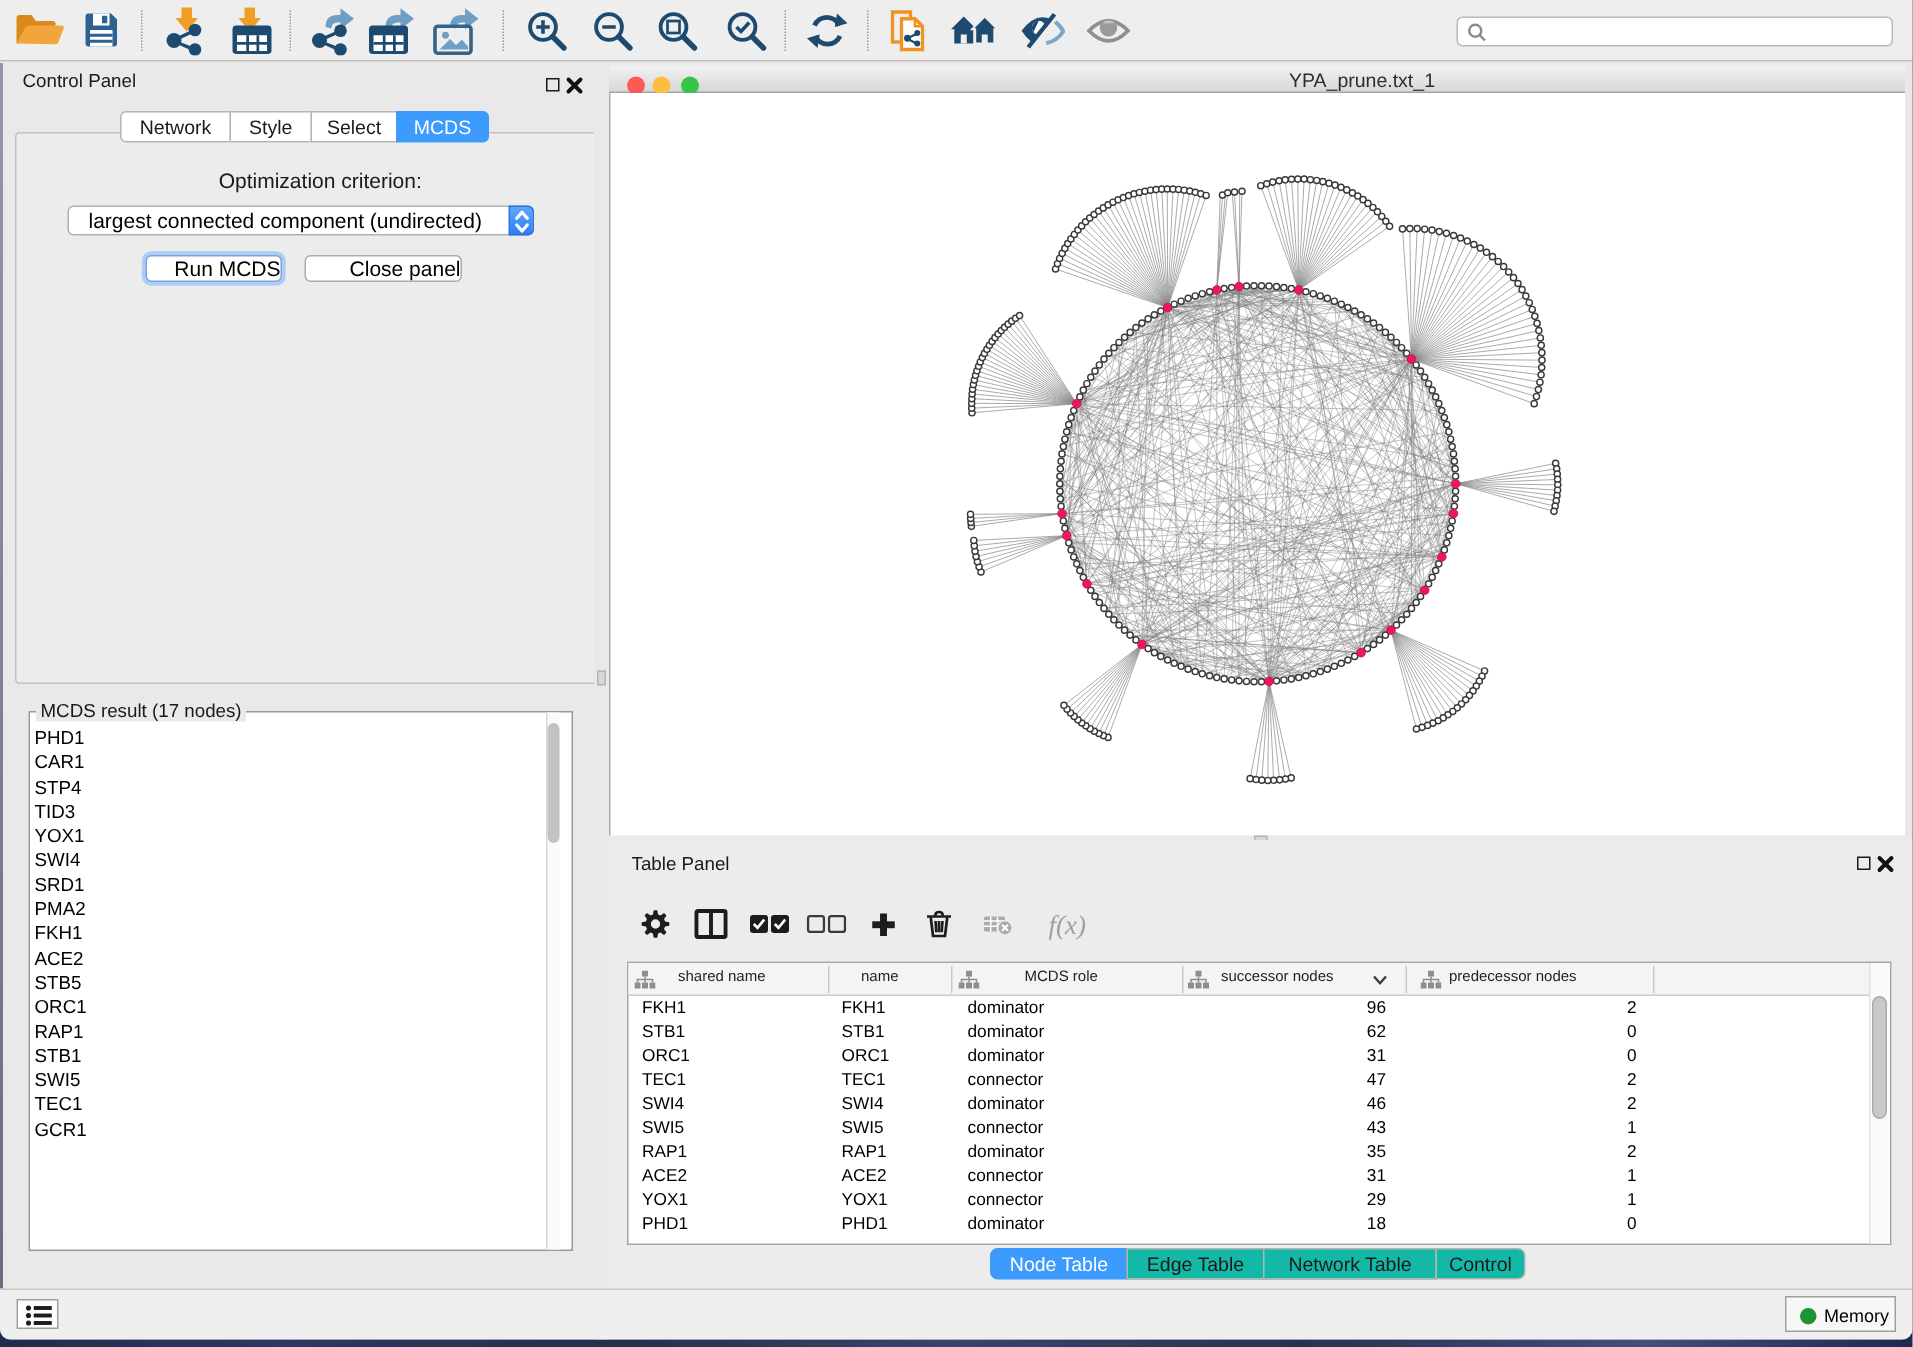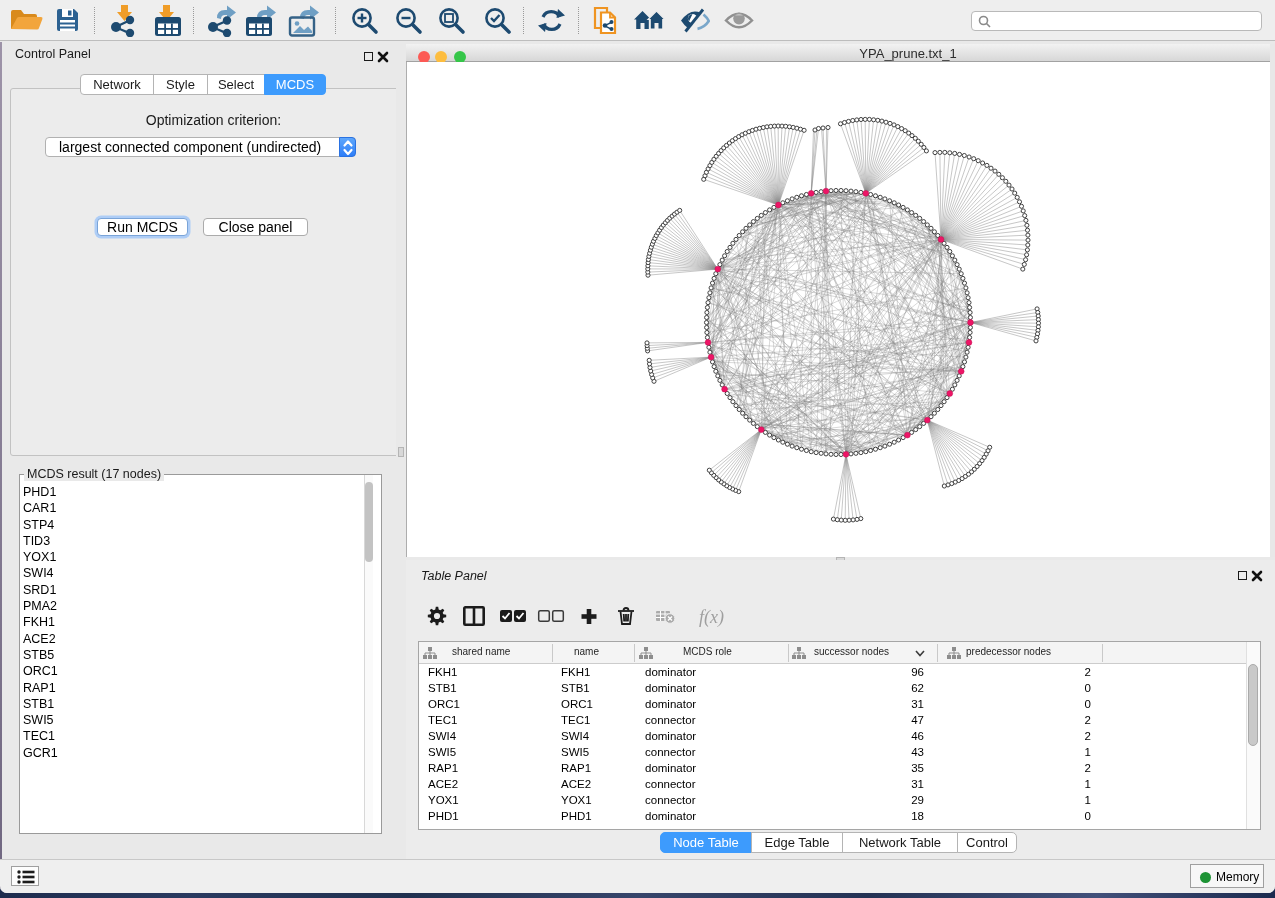--- a/index.html
+++ b/index.html
@@ -25,21 +25,21 @@
               background:#ececec; border:1px solid #c2c2c2; border-radius:3px; }
   #cp-panel2 { position:absolute; left:10px; top:456px; width:392px; height:386px; background:#e9e9e9; }
   #opt-label { position:absolute; left:12px; top:112px; width:403px; text-align:center;
                font-size:14px; color:#1a1a1a; }
   #combo { position:absolute; left:45px; top:137px; width:311px; height:20px; background:#ffffff;
            border:1px solid #b1b1b1; border-radius:4px; font-size:14px; color:#000;
            line-height:18px; padding-left:13px; }
   #combo-btn { position:absolute; right:-1px; top:-1px; width:17px; height:20px; border-radius:0 4px 4px 0;
                background:linear-gradient(#5ea7fc,#2e7ef8); border:1px solid #2a72e2; }
   .btn { position:absolute; height:18px; background:#ffffff; border:1px solid #ababab; border-radius:4px;
-         font-size:14px; color:#000; text-align:center; line-height:17px;margin-top:48px; }
+         font-size:14px; color:#000; text-align:right; line-height:17px; }
   #run-btn { left:97px; top:170px; width:91px; box-shadow:0 0 0 2.5px #aecdf6; border-color:#7aa4d8; }
   #close-btn { left:203px; top:170px; width:105px; }
   
   #mcds-box { position:absolute; left:19px; top:474px; width:363px; height:360px;
               background:#ffffff; border:1px solid #9a9a9a; }
   #mcds-legend { position:absolute; left:24px; top:467px; background:#e9e9e9; padding:0 3px;
                  font-size:12.5px; color:#1a1a1a; }
   #mcds-list { position:absolute; left:23px; top:484px; width:330px; font-size:12.5px; color:#000;
                line-height:16.3px; }
   #mcds-sb-track { position:absolute; left:364px; top:475px; width:9px; height:358px; background:#fafafa;
@@ -56,34 +56,34 @@
   #net-title span { position:absolute; left:402px; top:2px; width:200px; text-align:center;
                     font-size:13px; color:#2d2d2d; }
   .tl { position:absolute; top:6.5px; width:12.5px; height:12.5px; border-radius:50%; }
   #net-canvas { position:absolute; left:406px; top:62px; width:864px; height:495px; background:#ffffff;
                 border-left:1px solid #adadad; }
   #net-right-strip { position:absolute; left:1270px; top:44px; width:5px; height:513px; background:#e8e8e8; }
   #hsplit-handle { position:absolute; left:836px; top:557px; width:9px; height:5px;
                    background:#d8d8d8; border:1px solid #b5b5b5; }
   
   #table-panel { position:absolute; left:406px; top:560px; width:869px; height:299px; background:#ececec; }
-  #tp-title { position:absolute; left:15px; top:9px; font-size:12.5px; color:#1a1a1a;font-style:italic; }
+  #tp-title { position:absolute; left:15px; top:9px; font-size:12.5px; color:#1a1a1a; }
   #tbl { position:absolute; left:12px; top:81px; width:843px; height:189px; background:#ffffff;
          border:1px solid #a5a5a5; }
   #tbl-head { position:absolute; left:0; top:0; width:841px; height:22px; background:#f4f4f4;
               border-bottom:1px solid #cccccc; font-size:10px; color:#1f1f1f; }
   .th-div { position:absolute; top:2px; width:0; height:18px; border-left:1px solid #c9c9c9; }
   .trow { position:absolute; left:0; width:820px; height:16px; font-size:11.5px; color:#000; }
   .tc { position:absolute; top:1px; }
   .tnum { position:absolute; top:1px; text-align:right; }
   #tbl-sb-track { position:absolute; left:827px; top:0px; width:14px; height:187px; background:#fafafa;
                   border-left:1px solid #e0e0e0; }
   #tbl-sb-thumb { position:absolute; left:829px; top:22px; width:10px; height:82px; background:#c9c9c9;
                   border:1px solid #aaaaaa; border-radius:5px; }
-  .btab { position:absolute; top:272px; height:21px; background:#ffffff; border:1px solid #b4b4b4;
+  .btab { position:absolute; top:272px; height:21px; background:#14b8a6; border:1px solid #b4b4b4;
           font-size:13px; color:#1a1a1a; text-align:center; line-height:20px; }
   .btab.sel { background:#3d9bfd; color:#fff; border-color:#3d9bfd; }
   
   #statusbar { position:absolute; left:0; top:859px; width:1275px; height:34px; background:#efefef;
                border-top:1px solid #c8c8c8; }
   #listbtn { position:absolute; left:11px; top:866px; width:28px; height:20px; background:#fdfdfd;
              border:1px solid #9f9f9f; }
   #membtn { position:absolute; left:1190px; top:864px; width:74px; height:24px; background:#f7f7f7;
             border:1px solid #9f9f9f; font-size:12px; color:#000; }
   #membtn .dot { position:absolute; left:9px; top:6.5px; width:11px; height:11px; border-radius:50%;

